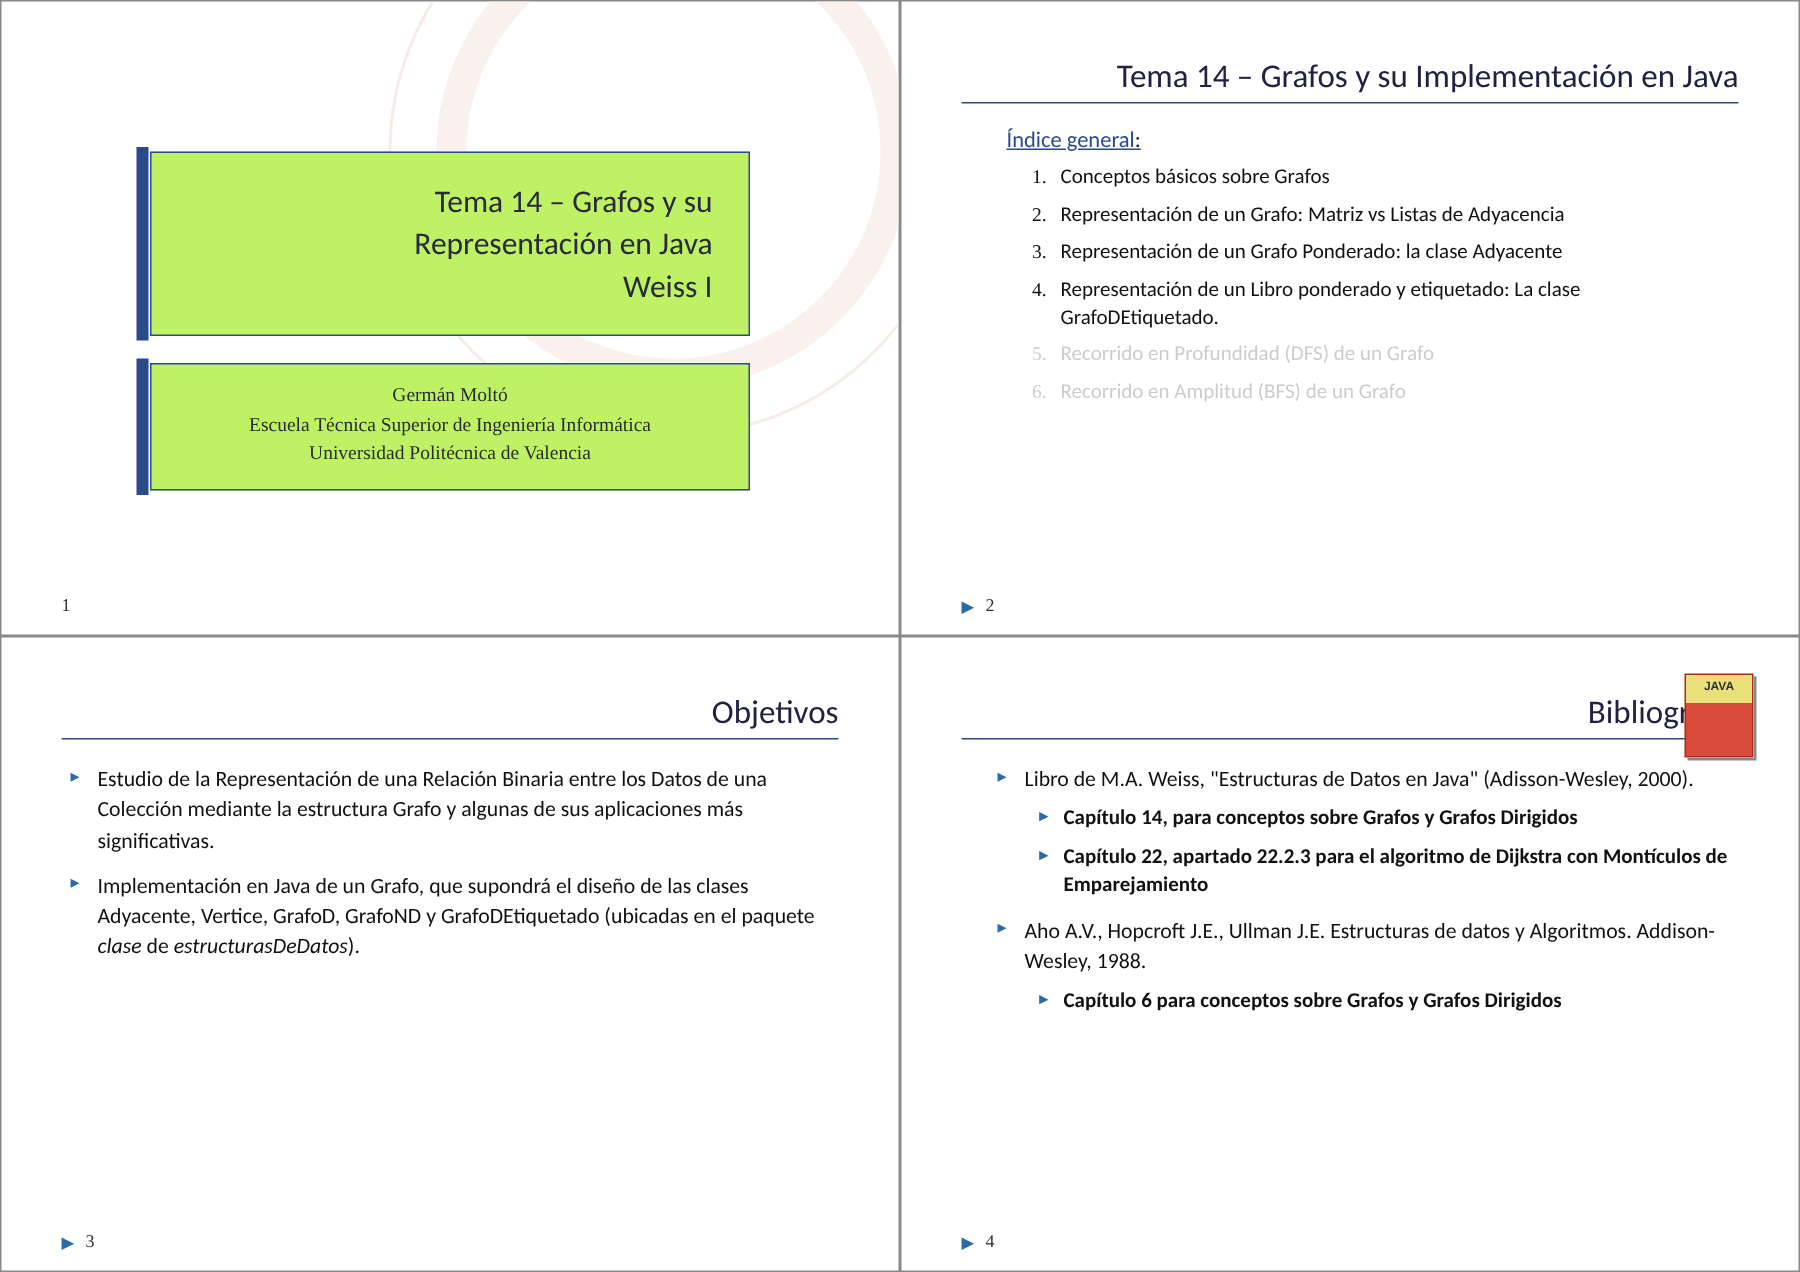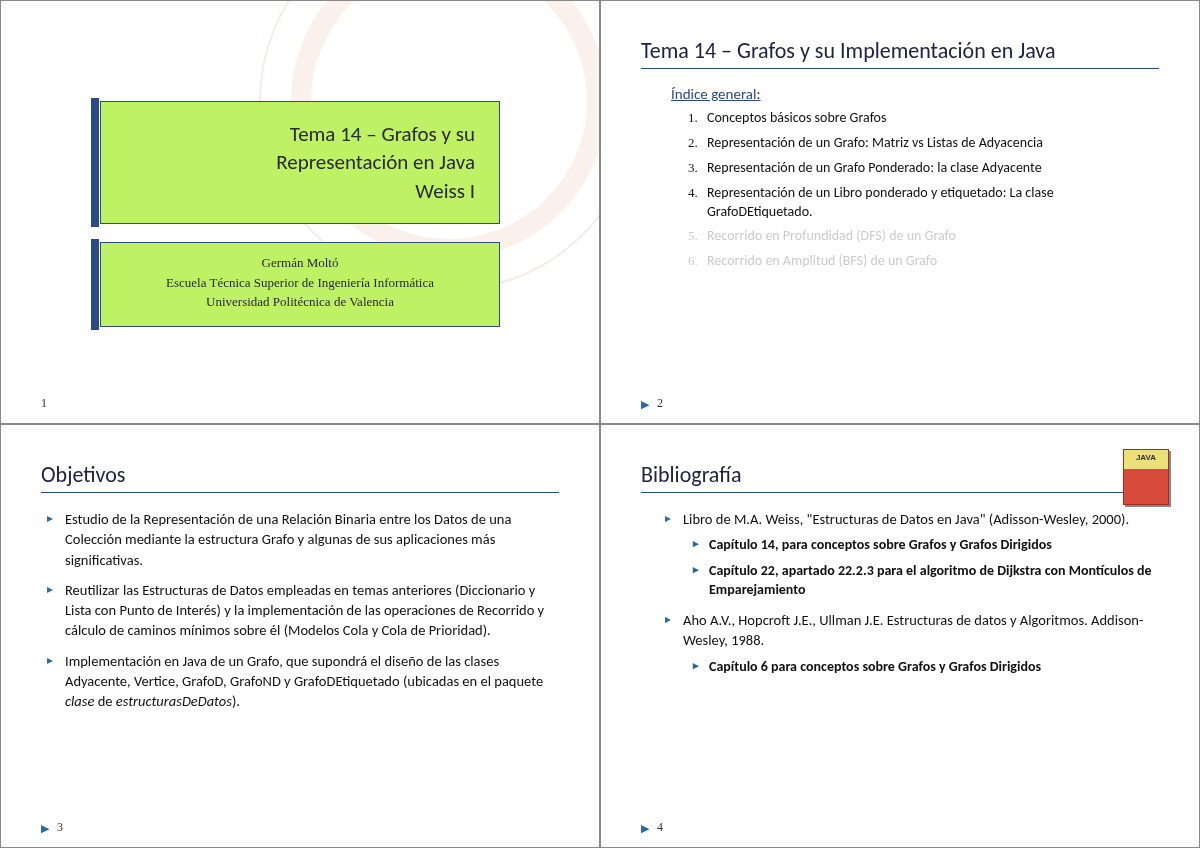--- a/index.html
+++ b/index.html
@@ -79,20 +79,21 @@
   .author-box div { line-height: 1.5; }
   
   .slide-heading {
     font-size: 22px;
     color: #222240;
     font-weight: 400;
     font-family: 'Gill Sans', 'Segoe UI', Calibri, sans-serif;
     border-bottom: 1.5px solid #2a4a8a;
     padding-bottom: 4px;
     margin-bottom: 16px;
+    text-align: right;
   }
   .slide2-heading { margin-top: 6px; }
   
   .index-title {
     color: #2a4a8a;
     text-decoration: underline;
     font-size: 15px;
     font-family: 'Gill Sans', 'Segoe UI', Calibri, sans-serif;
     margin: 10px 0 6px 30px;
   }
@@ -238,21 +239,20 @@
       </ol>
 
     <span class="play-mark">▶</span>
     <span class="page-number pn-with-play">2</span>
   </div>
 
   <div class="slide s3">
     <h2 class="slide-heading">Objetivos</h2>
     <ul class="body-list" id="obj-list">
         <li>Estudio de la Representación de una Relación Binaria entre los Datos de una Colección mediante la estructura Grafo y algunas de sus aplicaciones más significativas.</li>
-        <li>Reutilizar las Estructuras de Datos empleadas en temas anteriores (Diccionario y Lista con Punto de Interés) y la implementación de las operaciones de Recorrido y cálculo de caminos mínimos sobre él (Modelos Cola y Cola de Prioridad).</li>
         <li>Implementación en Java de un Grafo, que supondrá el diseño de las clases Adyacente, Vertice, GrafoD, GrafoND y GrafoDEtiquetado (ubicadas en el paquete <span class="italic">clase</span> de <span class="italic">estructurasDeDatos</span>).</li>
       </ul>
 
     <span class="play-mark">▶</span>
     <span class="page-number pn-with-play">3</span>
   </div>
 
   <div class="slide s4">
     <div class="book-icon"></div>
     <h2 class="slide-heading">Bibliografía</h2>

